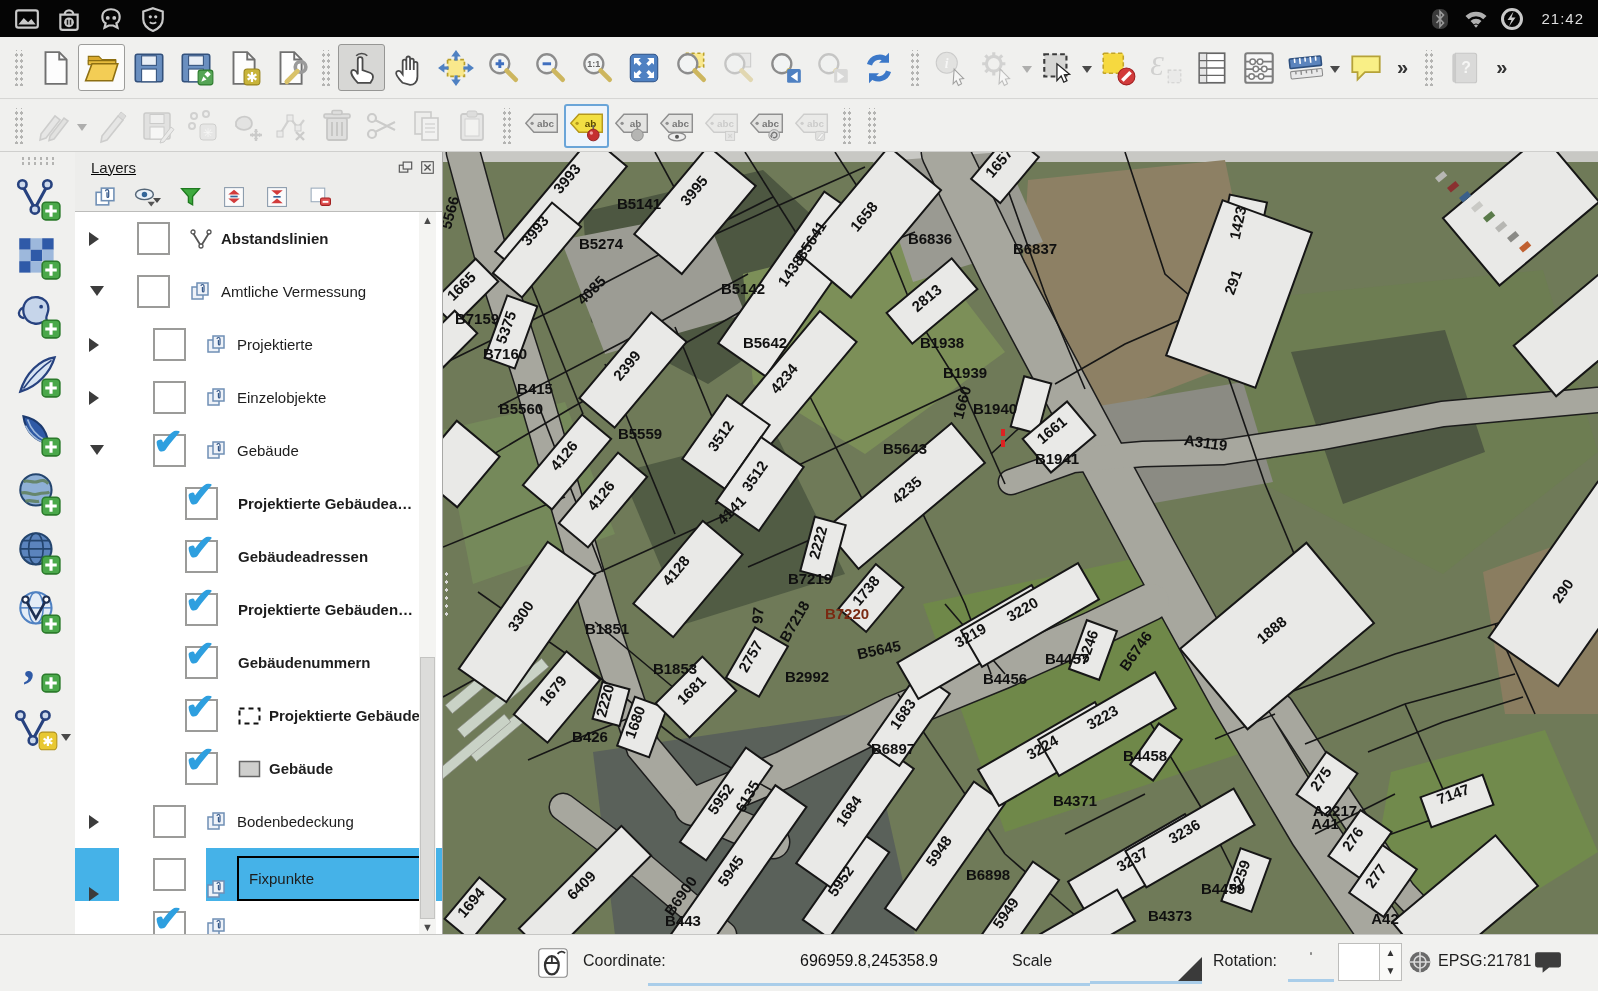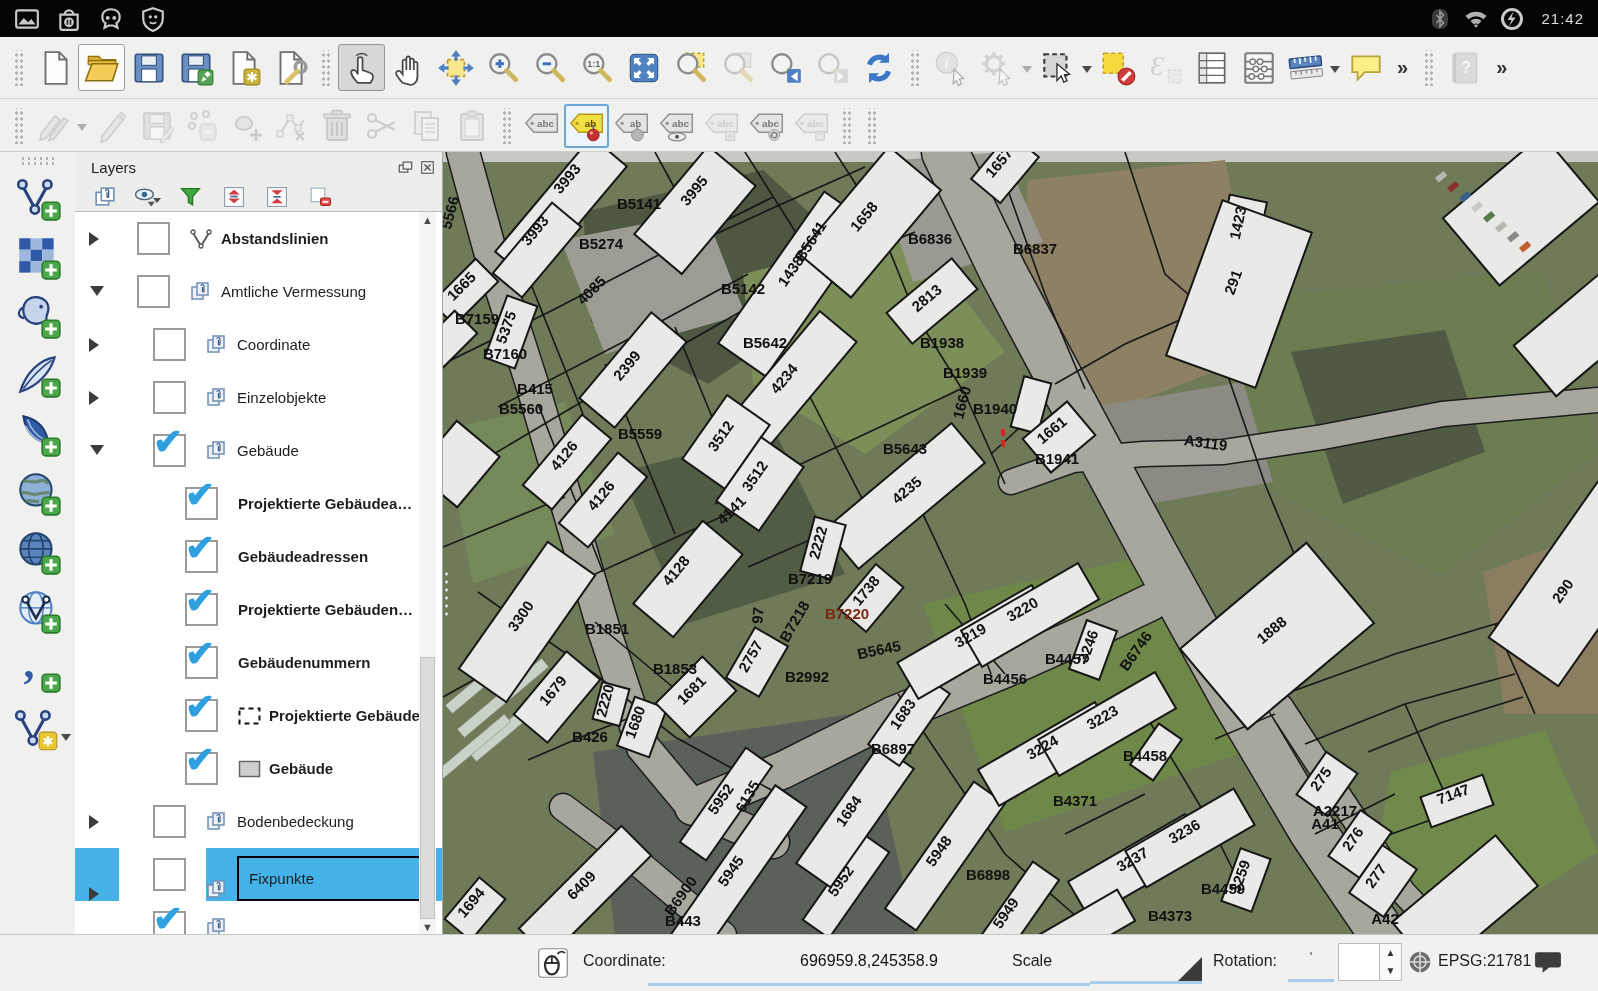--- a/index.html
+++ b/index.html
@@ -36,21 +36,21 @@
   
   #leftrail{position:absolute;left:0;top:152px;width:75px;bottom:56px;background:#f0f0ee;
             display:flex;flex-direction:column;align-items:center;}
   #leftrail .rhandle{width:36px;height:10px;margin:4px 0 2px 0;
         background-image:radial-gradient(#b4b4b2 1.3px,transparent 1.4px);background-size:6px 5px;}
   .rbtn{width:62px;height:59px;display:flex;align-items:center;justify-content:center;}
   .rbtn svg{width:50px;height:50px;}
   
   #layerspanel{position:absolute;left:75px;top:152px;width:368px;bottom:56px;background:#ededeb;
                border-right:1px solid #a8a8a6;box-sizing:border-box;}
-  #paneltitle{height:26px;display:flex;align-items:center;padding:2px 6px 0 16px;}
+  #paneltitle{height:26px;display:flex;align-items:center;padding:2px 6px 0 16px;text-decoration:underline;}
   #paneltitle .t{font-size:15px;color:#1c1c1c;flex:1;}
   #paneltitle svg{width:17px;height:17px;margin-left:5px;}
   #paneltoolbar{height:32px;display:flex;align-items:center;padding-left:12px;}
   #paneltoolbar .pbtn{width:34px;height:26px;display:flex;align-items:center;justify-content:center;margin-right:9px;}
   #paneltoolbar .pbtn svg{width:23px;height:23px;}
   #layertree{position:absolute;left:0;top:59px;right:0;bottom:0;background:#ffffff;
              border-top:1px solid #bcbcba;overflow:hidden;}
   .trow{position:relative;height:53px;display:flex;align-items:center;gap:8px;}
   .trow .exp{width:44px;height:53px;display:flex;align-items:center;justify-content:center;flex:none;}
   .tri-r{width:0;height:0;border:7px solid transparent;border-left:10px solid #3c3c3c;}
@@ -740,21 +740,21 @@
           <div class="chk"></div>
           <div class="band">
             <div class="lblbox">
               <span class="licon">
                 <svg viewBox="0 0 23 22" width="23" height="22">
                   <rect x="2" y="6" width="11" height="12" fill="#eef2f8" stroke="#6f8fb5" stroke-width="1.5"></rect>
                   <rect x="7" y="2" width="11" height="12" fill="#eef2f8" stroke="#6f8fb5" stroke-width="1.5"></rect>
                   <path d="M11 5c0-2 3-2 3 0v5c0 1.2-1.6 1.2-1.6 0V6" fill="none" stroke="#36598a" stroke-width="1.2"></path>
                 </svg>
               </span>
-              <span class="llabel">Coordinate</span>
+              <span class="llabel">Projektierte</span>
             </div>
           </div>
         </div>
         <div class="trow">
           <div class="exp">
             <div class="tri-r"></div>
           </div>
           <div style="width: 18px; flex: 0 0 auto;"></div>
           <div class="chk"></div>
           <div class="band">

